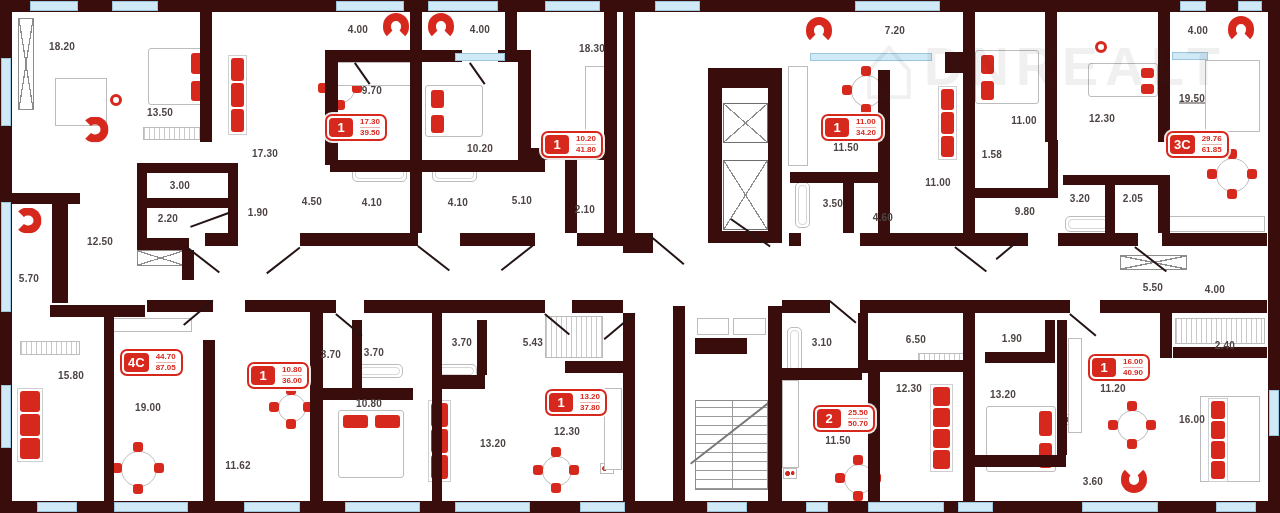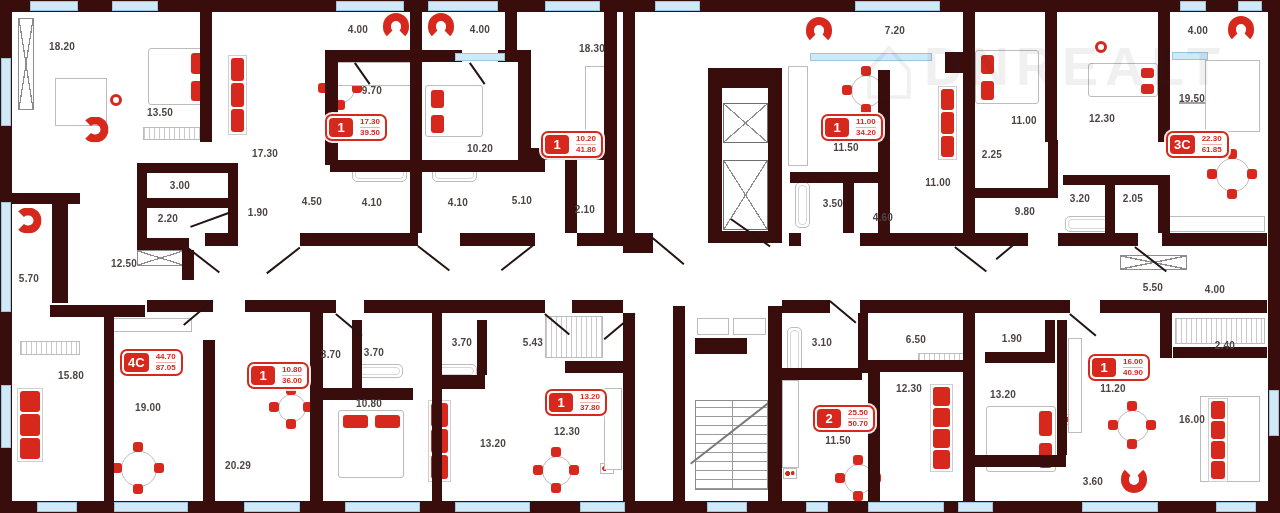--- a/index.html
+++ b/index.html
@@ -366,50 +366,50 @@
       <div class="door" style="left: 355px; top: 62px; width: 26px; transform: rotate(55deg);"></div>
       <div class="door" style="left: 470px; top: 62px; width: 26px; transform: rotate(55deg);"></div>
     </div>
   <div id="labels-layer">
       <div class="rlabel" style="left: 62px; top: 46px;">18.20</div>
       <div class="rlabel" style="left: 160px; top: 112px;">13.50</div>
       <div class="rlabel" style="left: 265px; top: 153px;">17.30</div>
       <div class="rlabel" style="left: 180px; top: 185px;">3.00</div>
       <div class="rlabel" style="left: 168px; top: 218px;">2.20</div>
       <div class="rlabel" style="left: 258px; top: 212px;">1.90</div>
-      <div class="rlabel" style="left: 100px; top: 263px; margin-left: 24px;">12.50</div>
+      <div class="rlabel" style="left: 100px; top: 241px;">12.50</div>
       <div class="rlabel" style="left: 29px; top: 278px;">5.70</div>
       <div class="rlabel" style="left: 358px; top: 29px;">4.00</div>
       <div class="rlabel" style="left: 480px; top: 29px;">4.00</div>
       <div class="rlabel" style="left: 372px; top: 90px;">9.70</div>
       <div class="rlabel" style="left: 480px; top: 148px;">10.20</div>
       <div class="rlabel" style="left: 592px; top: 48px;">18.30</div>
       <div class="rlabel" style="left: 312px; top: 201px;">4.50</div>
       <div class="rlabel" style="left: 372px; top: 202px;">4.10</div>
       <div class="rlabel" style="left: 458px; top: 202px;">4.10</div>
       <div class="rlabel" style="left: 522px; top: 200px;">5.10</div>
       <div class="rlabel" style="left: 585px; top: 209px;">2.10</div>
       <div class="rlabel" style="left: 895px; top: 30px;">7.20</div>
       <div class="rlabel" style="left: 846px; top: 147px;">11.50</div>
       <div class="rlabel" style="left: 938px; top: 182px;">11.00</div>
       <div class="rlabel" style="left: 833px; top: 203px;">3.50</div>
       <div class="rlabel" style="left: 883px; top: 217px;">4.60</div>
       <div class="rlabel" style="left: 1198px; top: 30px;">4.00</div>
       <div class="rlabel" style="left: 1024px; top: 120px;">11.00</div>
       <div class="rlabel" style="left: 1102px; top: 118px;">12.30</div>
       <div class="rlabel" style="left: 1192px; top: 98px; text-decoration: underline;">19.50</div>
-      <div class="rlabel" style="left: 992px; top: 154px;">2.25</div>
+      <div class="rlabel" style="left: 992px; top: 154px;">1.58</div>
       <div class="rlabel" style="left: 1025px; top: 211px;">9.80</div>
       <div class="rlabel" style="left: 1080px; top: 198px;">3.20</div>
       <div class="rlabel" style="left: 1133px; top: 198px;">2.05</div>
       <div class="rlabel" style="left: 1153px; top: 287px;">5.50</div>
       <div class="rlabel" style="left: 1215px; top: 289px;">4.00</div>
       <div class="rlabel" style="left: 71px; top: 375px;">15.80</div>
       <div class="rlabel" style="left: 148px; top: 407px;">19.00</div>
-      <div class="rlabel" style="left: 238px; top: 465px;">20.29</div>
+      <div class="rlabel" style="left: 238px; top: 465px;">11.62</div>
       <div class="rlabel" style="left: 331px; top: 354px;">3.70</div>
       <div class="rlabel" style="left: 374px; top: 352px;">3.70</div>
       <div class="rlabel" style="left: 462px; top: 342px;">3.70</div>
       <div class="rlabel" style="left: 533px; top: 342px;">5.43</div>
       <div class="rlabel" style="left: 369px; top: 403px;">10.80</div>
       <div class="rlabel" style="left: 493px; top: 443px;">13.20</div>
       <div class="rlabel" style="left: 567px; top: 431px;">12.30</div>
       <div class="rlabel" style="left: 822px; top: 342px;">3.10</div>
       <div class="rlabel" style="left: 916px; top: 339px;">6.50</div>
       <div class="rlabel" style="left: 909px; top: 388px;">12.30</div>
@@ -439,21 +439,21 @@
       <div class="badge" style="left: 821px; top: 114px;">
         <div class="btype">1</div>
         <div class="bareas">
           <div class="a top">11.00</div>
           <div class="a">34.20</div>
         </div>
       </div>
       <div class="badge" style="left: 1166px; top: 131px;">
         <div class="btype">3C</div>
         <div class="bareas">
-          <div class="a top">22.30</div>
+          <div class="a top">29.76</div>
           <div class="a">61.85</div>
         </div>
       </div>
       <div class="badge" style="left: 120px; top: 349px;">
         <div class="btype">4C</div>
         <div class="bareas">
           <div class="a top">44.70</div>
           <div class="a">87.05</div>
         </div>
       </div>

